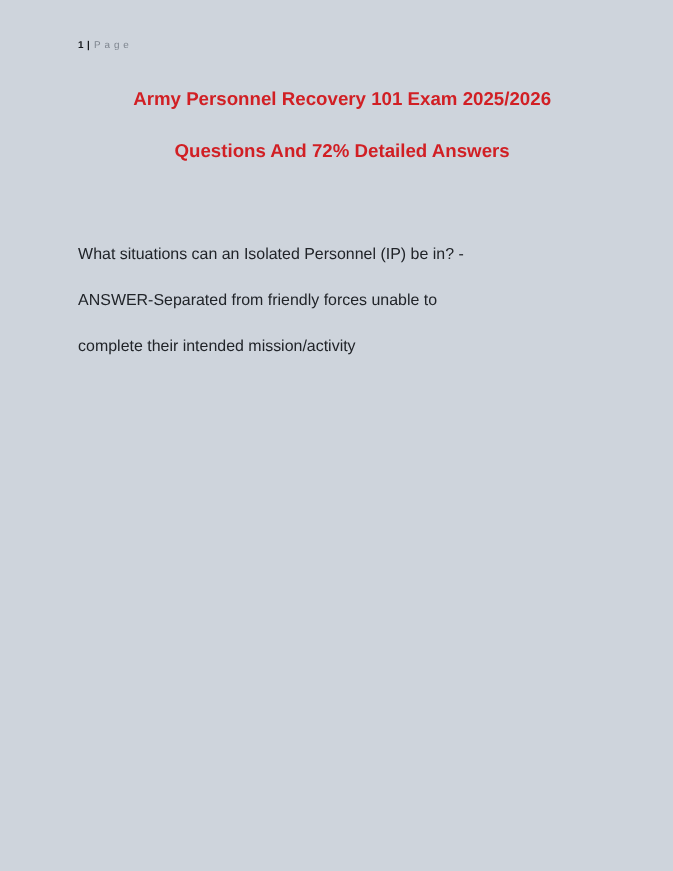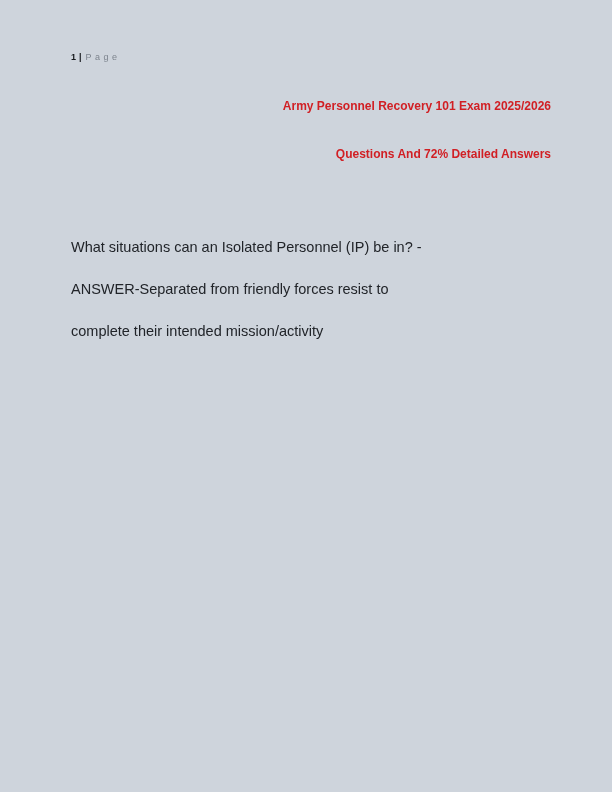--- a/index.html
+++ b/index.html
@@ -15,46 +15,44 @@
     box-sizing: border-box;
     padding: 36px 61px 0 71px;
     font-family: "Liberation Sans", "DejaVu Sans", sans-serif;
     color: #212429;
     overflow: hidden;
   }
   .header {
     font-size: 9px;
     line-height: 10px;
     white-space: nowrap;
-    margin-top: 16px;
   }
   .page-num {
     font-weight: bold;
     color: #15181c;
   }
   .page-sep {
     font-weight: bold;
     color: #15181c;
     margin: 0 4px 0 3px;
   }
   .page-label {
     color: #7d848e;
     letter-spacing: 3.5px;
   }
   .titles {
     margin-top: 20px;
     text-align: center;
   }
   .title-line {
     margin: 0;
-    font-size: 12px;
+    font-size: 17px;
     font-weight: bold;
     line-height: 48px;
     color: #d11f24;
-    text-align: right;
   }
   .content {
     margin-top: 0;
   }
   .para {
     margin: 0 0 6px 0;
     font-size: 14.5px;
     line-height: 42px;
     white-space: pre-wrap;
     color: #212429;
@@ -73,17 +71,17 @@
   </div>
 
   <div class="titles">
     <h1 class="title-line">Army Personnel Recovery 101 Exam 2025/2026</h1>
     <h1 class="title-line">Questions And 72% Detailed Answers</h1>
   </div>
 
   <div class="content">
     <div class="gap"></div>
     <p class="para">What situations can an Isolated Personnel (IP) be in? -
-ANSWER-Separated from friendly forces resist to
+ANSWER-Separated from friendly forces unable to
 complete their intended mission/activity</p>
   </div>
 
 </div>
 
 </body></html>

